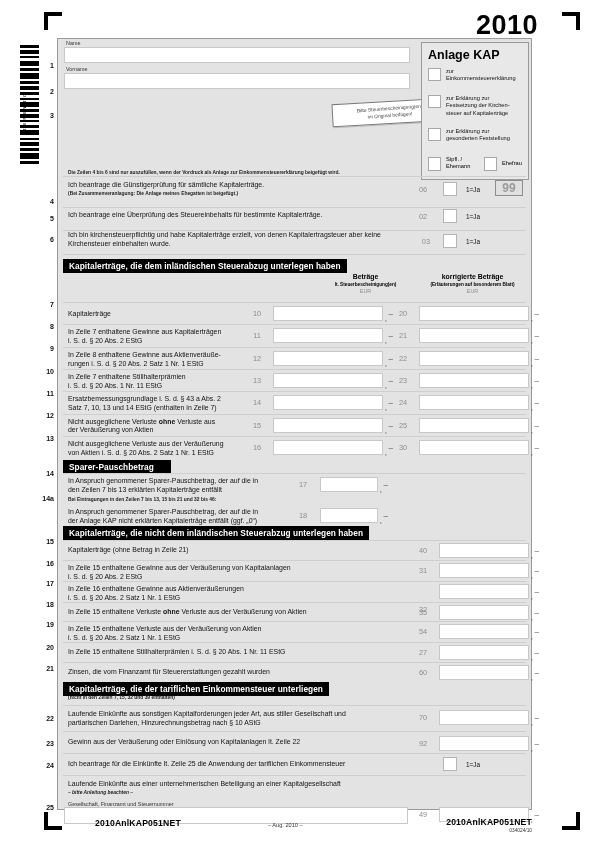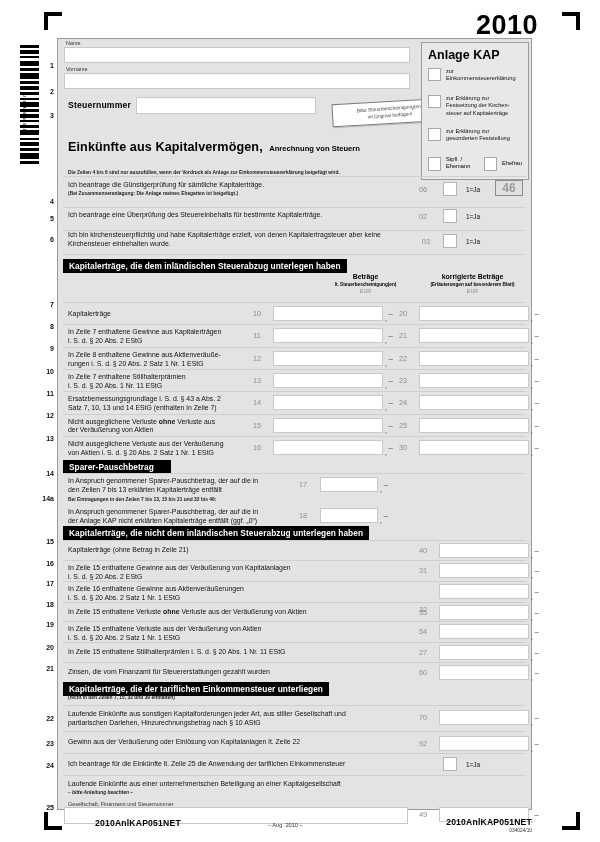--- a/index.html
+++ b/index.html
@@ -297,37 +297,29 @@
 
   <div class="idblock">
     <div class="fieldrow">
       <div class="caption">Name</div>
       <div class="whitebox"></div>
     </div>
     <div class="fieldrow">
       <div class="caption">Vorname</div>
       <div class="whitebox"></div>
     </div>
-    <div class="stnr-row">
-      <div class="stnr-label">Steuernummer</div>
-      <div class="stnr-box"></div>
-    </div>
   </div>
 
   <div class="stamp">
     <span>
       <span>Bitte Steuerbescheinigung(en)</span><br>
       <span>im Original beifügen!</span>
     </span>
   </div>
 
-  <div class="headline">
-    <span class="h1">Einkünfte aus Kapitalvermögen,</span>
-    <span class="h2">Anrechnung von Steuern</span>
-  </div>
 
   <div class="kap">
     <div class="kap-title">Anlage KAP</div>
     <div id="kap-options">
         <div class="kap-opt" style="top: 25px;">
           <div class="kap-cb"></div>
           <div class="kap-opt-label">zur<br>Einkommensteuererklärung</div>
         </div>
         <div class="kap-opt" style="top: 52px;">
           <div class="kap-cb"></div>
@@ -339,21 +331,21 @@
         </div>
       </div>
     <div class="kap-pair">
       <div class="cbA"></div>
       <div class="lbA">Stpfl. /<br>Ehemann</div>
       <div class="cbB"></div>
       <div class="lbB">Ehefrau</div>
     </div>
   </div>
 
-  <div class="num54">46</div>
+  <div class="num54">99</div>
 
   <div id="body-rows">
       <div class="note" style="left: 10px; top: 131px; width: 420px;">Die Zeilen 4 bis 6 sind nur auszufüllen, wenn der Vordruck als Anlage zur Einkommensteuererklärung beigefügt wird.</div>
       <div class="rowline" style="top: 137px;"></div>
       <div class="qtext" style="left: 10px; top: 142px; width: 330px;">Ich beantrage die Günstigerprüfung für sämtliche Kapitalerträge.</div>
       <div class="qsub" style="left: 10px; top: 152px; width: 330px;">(Bei Zusammenveranlagung: Die Anlage meines Ehegatten ist beigefügt.)</div>
       <div class="kz" style="left: 358px; top: 146px;">06</div>
       <div class="cbox" style="left: 385px; top: 143px;"></div>
       <div class="jaq" style="left: 408px; top: 147px;">1=Ja</div>
       <div class="rowline" style="top: 168px;"></div>

